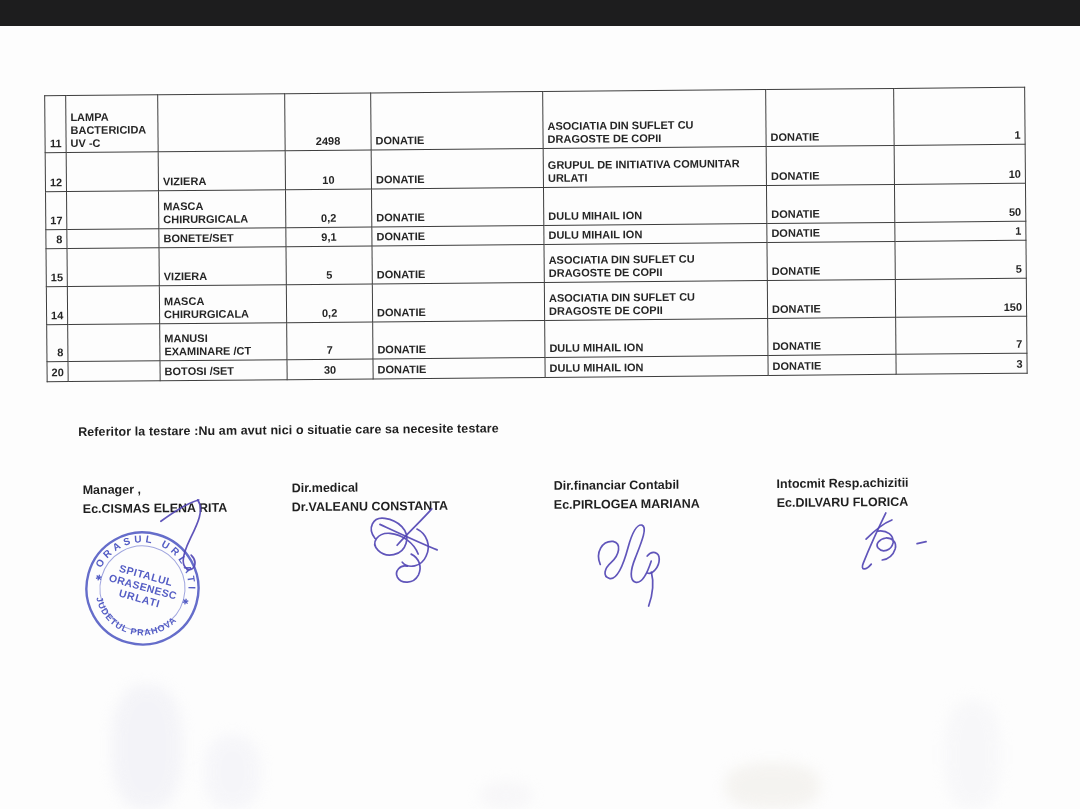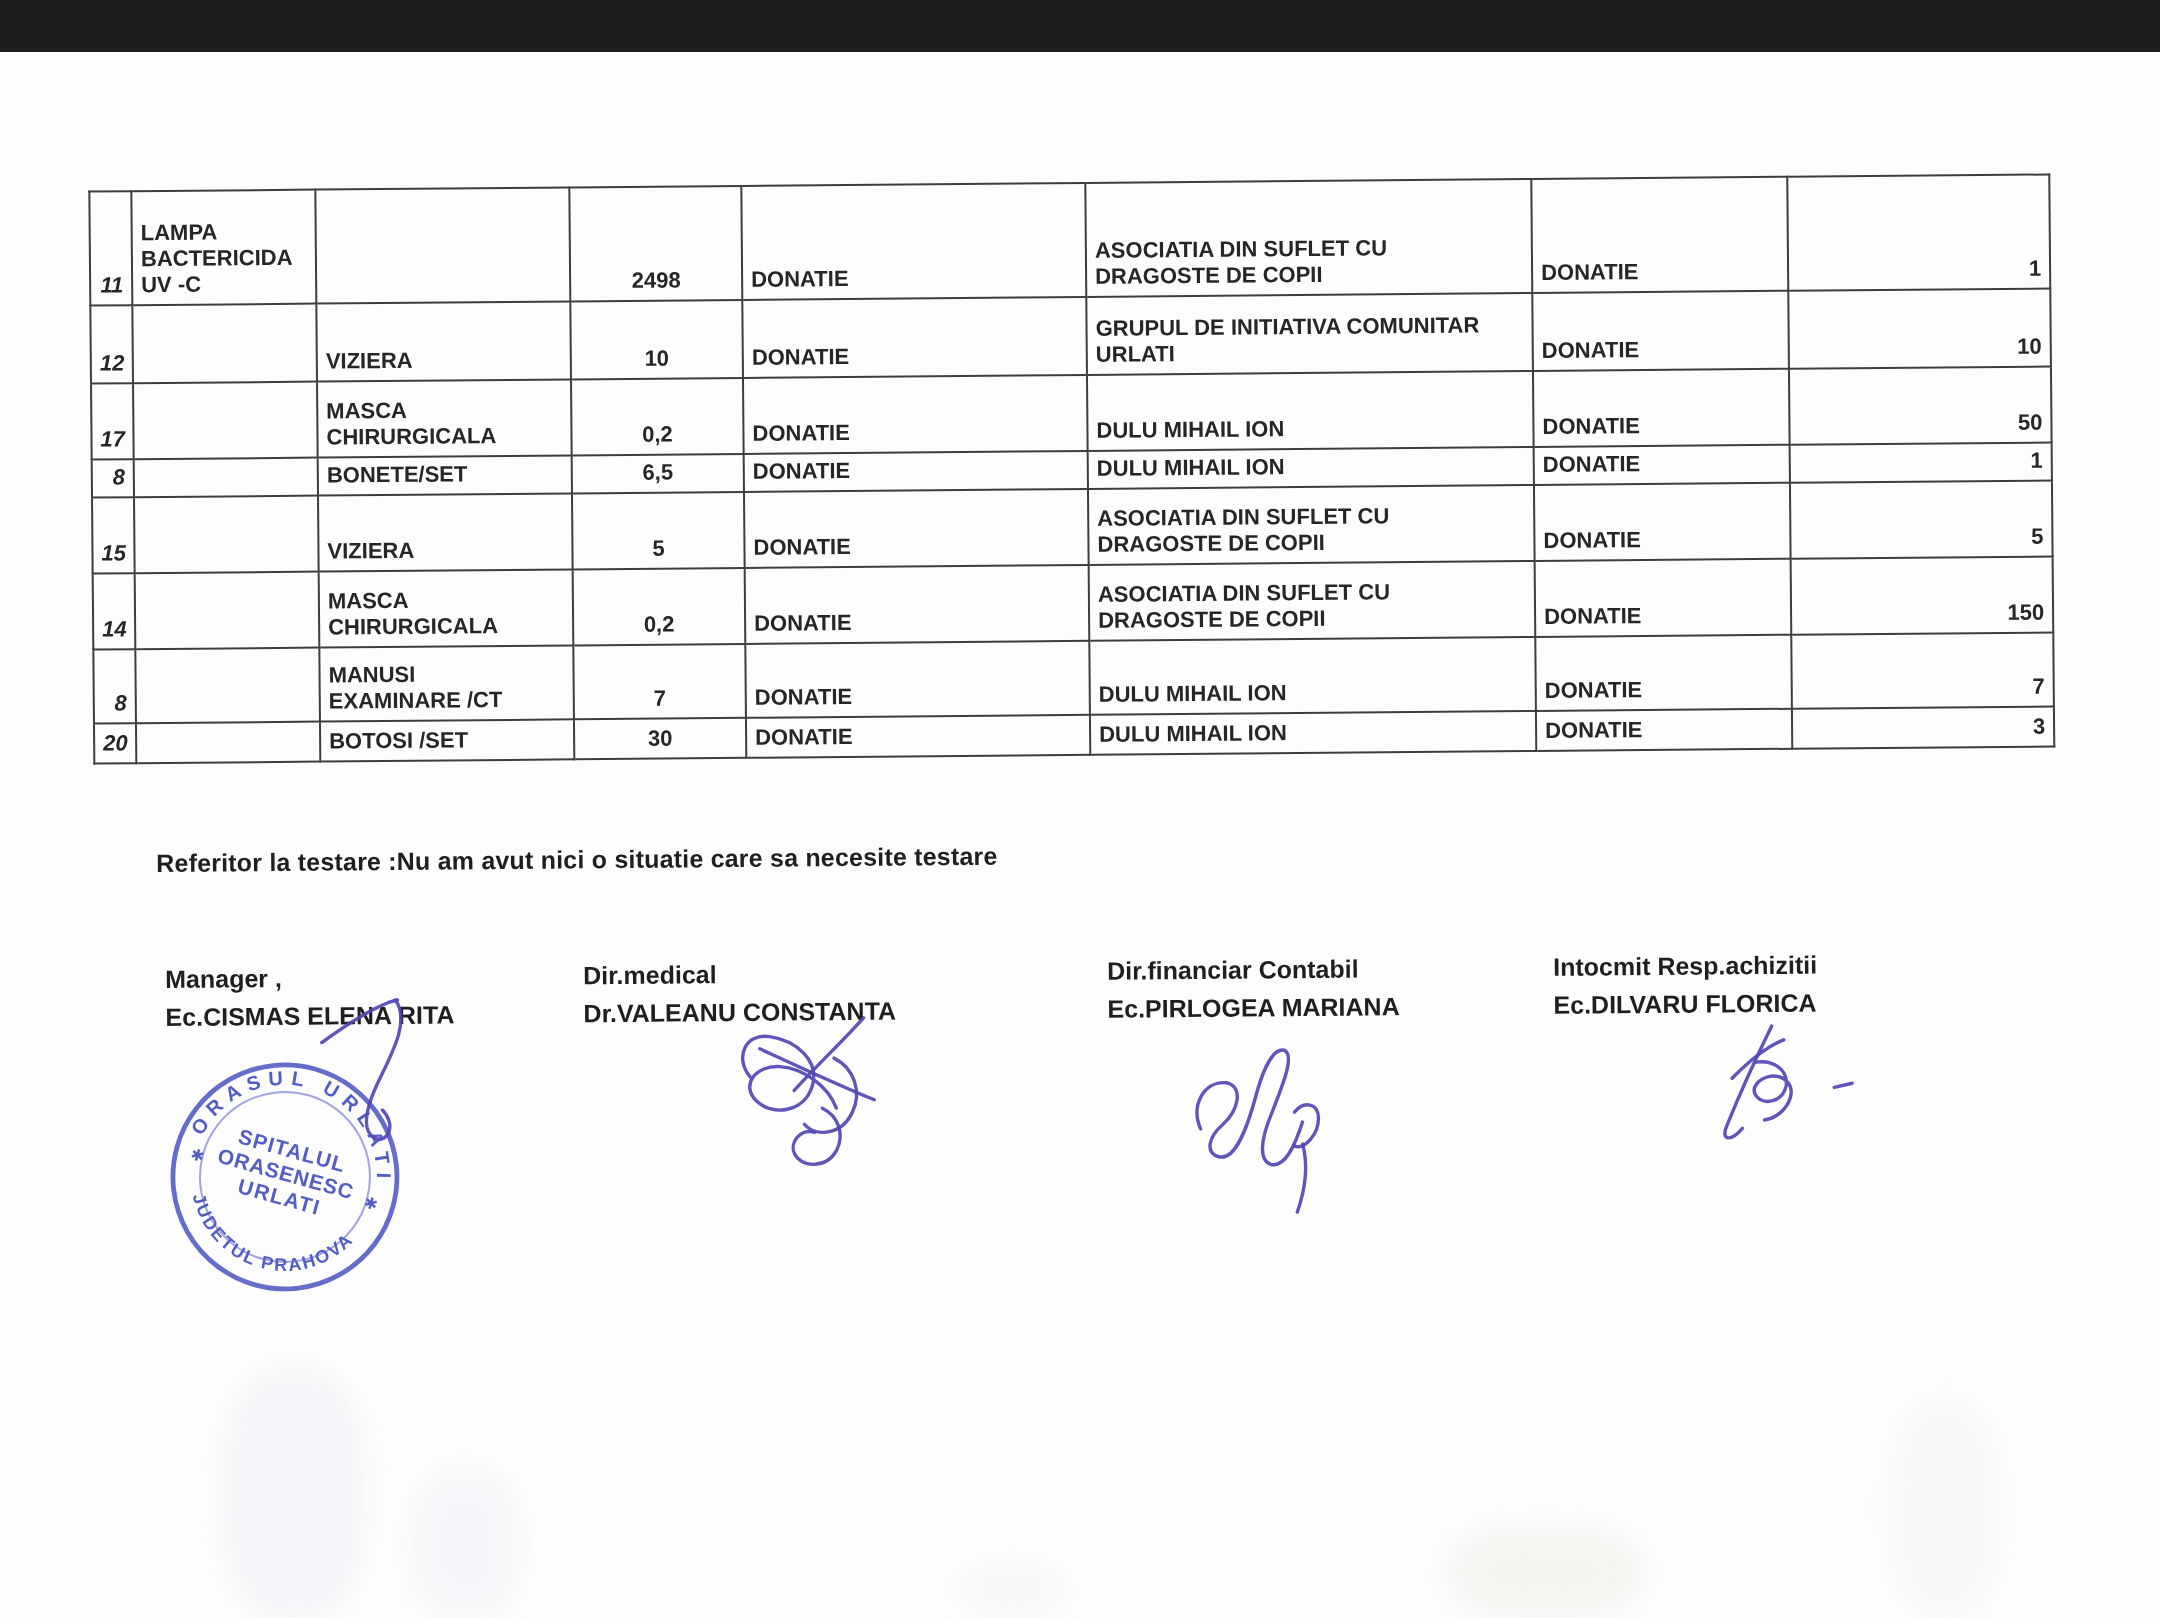--- a/index.html
+++ b/index.html
@@ -26,21 +26,21 @@
   }
   table.donations td{
     border:1px solid var(--tborder);
     vertical-align:bottom;
     font-size:11px;line-height:13px;font-weight:600;
     color:var(--ink);
     padding:1px 4px 2px 4px;
     white-space:pre-line;
     overflow:hidden;
   }
-  td.c-no{text-align:right;padding-right:2px;padding-left:1px;font-style:italic;}
+  td.c-no{text-align:right;padding-right:2px;padding-left:1px;}
   td.c-qty{text-align:center;padding-right:3px;}
   td.c-value{text-align:right;padding-right:7px;}
 
   .note{
     position:absolute;left:78px;top:425px;
     font-size:12.5px;font-weight:700;color:#1f1f1f;letter-spacing:0.1px;
   }
   .sig{position:absolute;top:483px;font-size:12.5px;font-weight:700;color:#1f1f1f;}
   .sig .t{display:block;margin-bottom:5px;}
   .sig .n{display:block;}
@@ -108,21 +108,21 @@
           <td class="c-qty">0,2</td>
           <td class="c-source">DONATIE</td>
           <td class="c-donor">DULU MIHAIL ION</td>
           <td class="c-source2">DONATIE</td>
           <td class="c-value">50</td>
         </tr>
         <tr style="height: 19px;">
           <td class="c-no">8</td>
           <td class="c-item_a"></td>
           <td class="c-item_b">BONETE/SET</td>
-          <td class="c-qty">6,5</td>
+          <td class="c-qty">9,1</td>
           <td class="c-source">DONATIE</td>
           <td class="c-donor">DULU MIHAIL ION</td>
           <td class="c-source2">DONATIE</td>
           <td class="c-value">1</td>
         </tr>
         <tr style="height: 38px;">
           <td class="c-no">15</td>
           <td class="c-item_a"></td>
           <td class="c-item_b">VIZIERA</td>
           <td class="c-qty">5</td>

